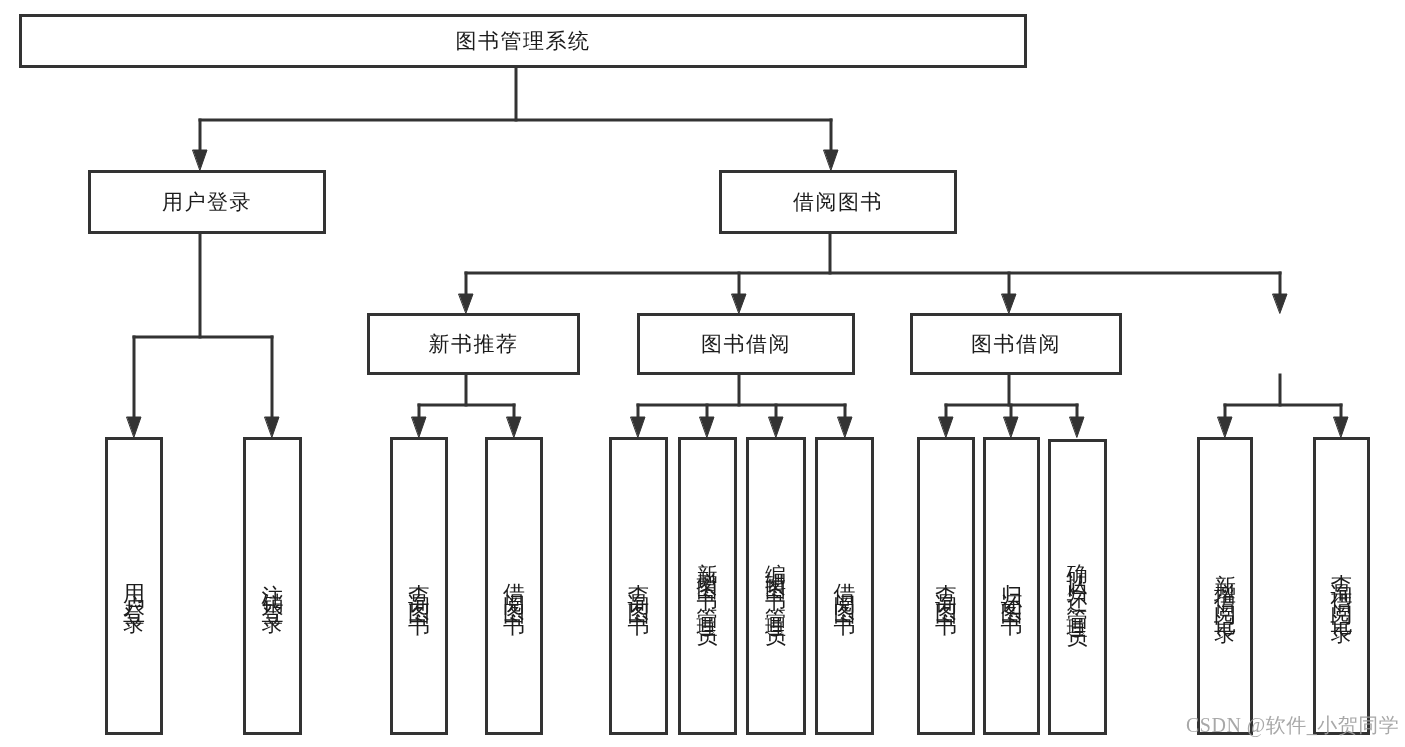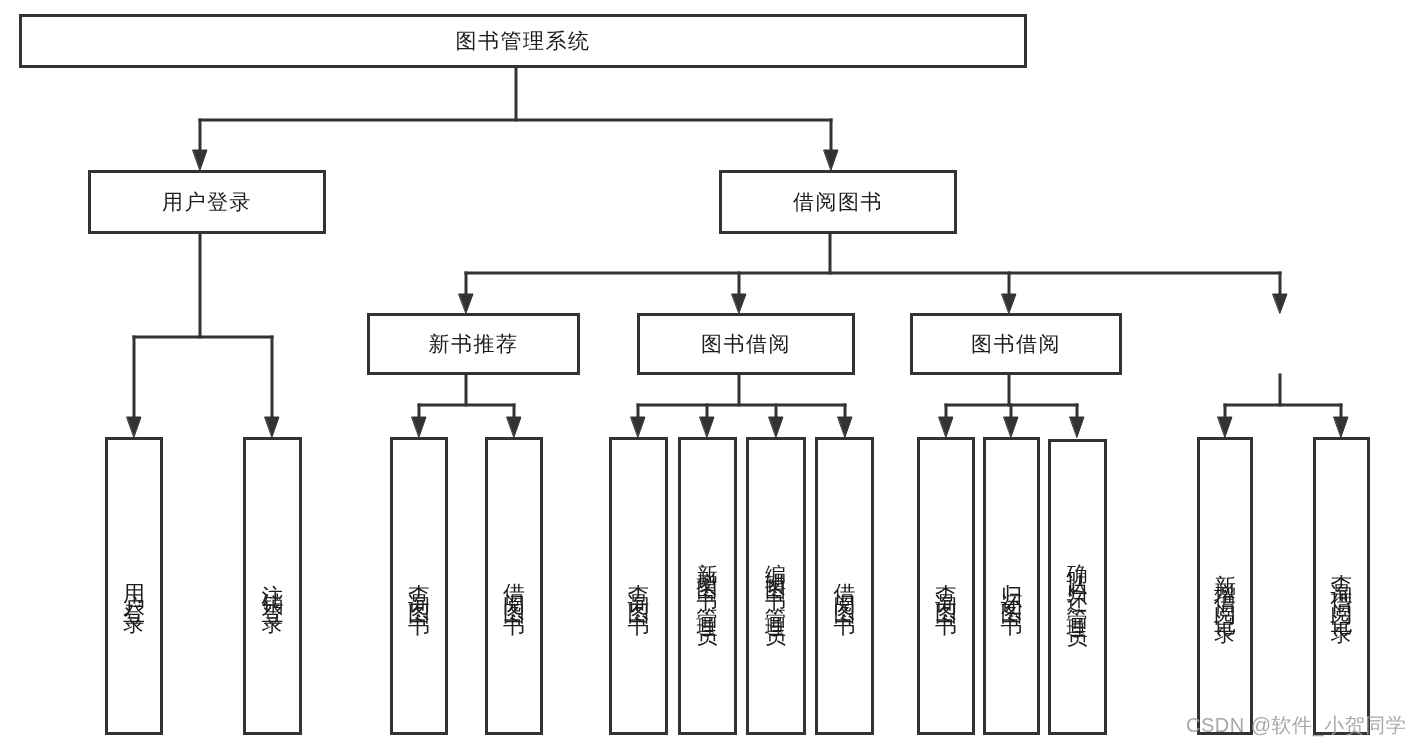--- a/index.html
+++ b/index.html
@@ -40,20 +40,21 @@
   }
   .vbox.long{letter-spacing:9px;font-size:21px;}
   .watermark{
     position:absolute;
     left:1186px;top:712px;
     z-index:3;
     font-size:20px;
     color:rgba(158,158,158,0.9);
     white-space:nowrap;
     letter-spacing:0.5px;
+    font-family:Liberation Serif, serif;
   }
 </style>
 </head>
 <body>
 
 <div class="stage">
 
   <svg width="1405" height="747" viewBox="0 0 1405 747">
     <g stroke="#333333" stroke-width="3" fill="#333333" stroke-linecap="square">
 

